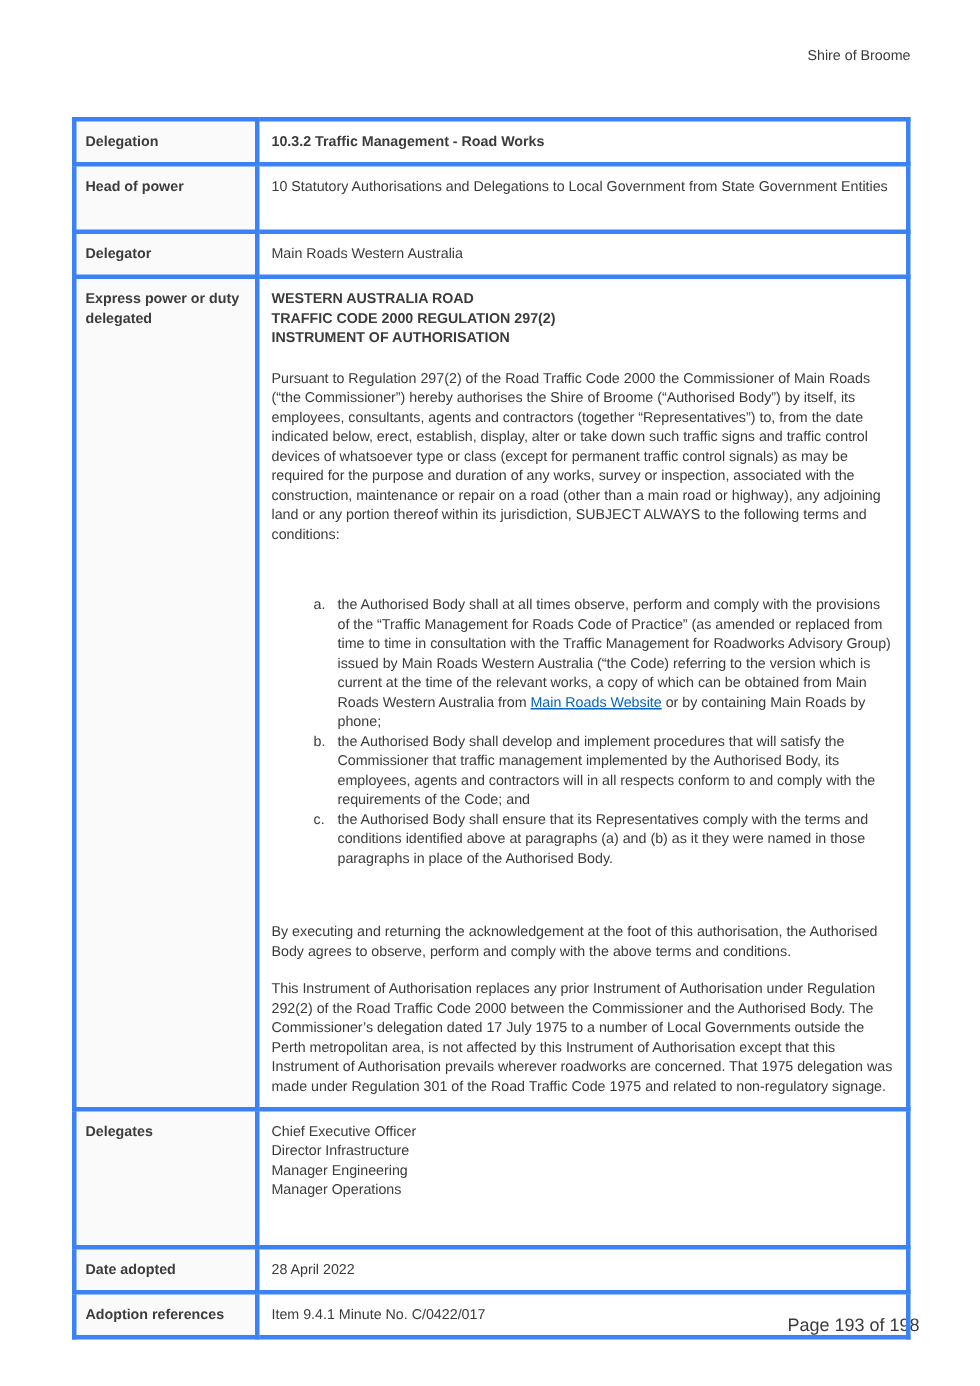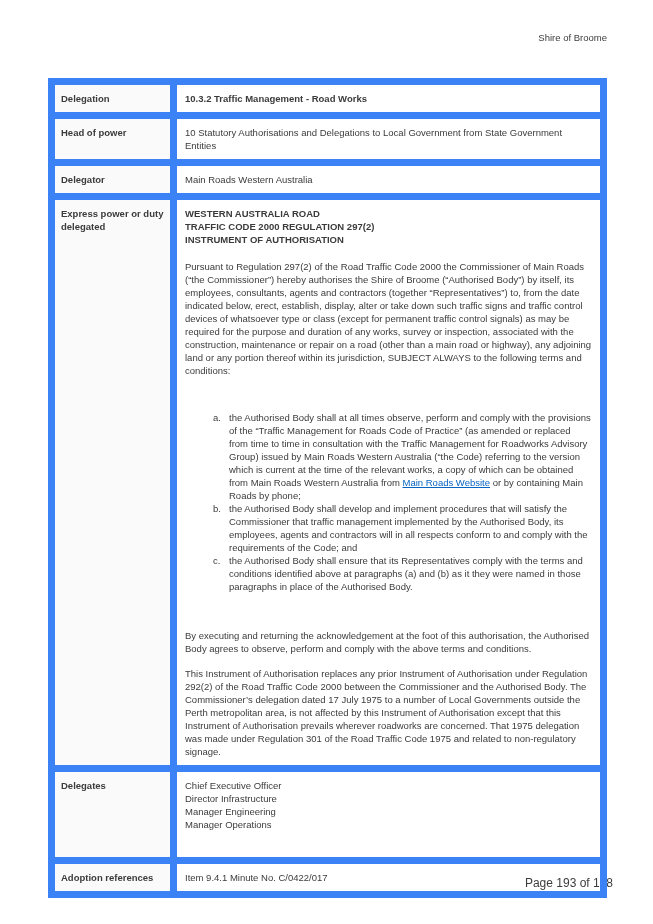--- a/index.html
+++ b/index.html
@@ -22,21 +22,21 @@
   .watermark{
     position:absolute;left:112px;top:386px;z-index:0;
     font-size:104px;font-weight:bold;letter-spacing:24px;
     color:#ededed;user-select:none;white-space:nowrap;
   }
   table.delegation-table{
     position:absolute;left:48px;top:78px;z-index:1;
     width:559px;border-collapse:collapse;table-layout:fixed;
   }
   .delegation-table td{
-    border:7px solid #3b82f6;
+    border:3px solid #3b82f6;
     vertical-align:top;
     font-size:9.5px;line-height:13px;color:#3b3b3b;
     padding:7px 8px;
     box-sizing:border-box;
     background:transparent;
     word-wrap:break-word;
   }
   .delegation-table td.lbl{
     width:122px;
     font-weight:bold;
@@ -115,20 +115,24 @@
       </tr>
       <tr class="r-delegates">
         <td class="lbl">Delegates</td>
         <td class="delegates-lines">
           <span>Chief Executive Officer</span>
           <span>Director Infrastructure</span>
           <span>Manager Engineering</span>
           <span>Manager Operations</span>
         </td>
       </tr>
+      <tr class="r-date">
+        <td class="lbl">Date adopted</td>
+        <td>28 April 2022</td>
+      </tr>
       <tr class="r-adopt">
         <td class="lbl">Adoption references</td>
         <td>Item 9.4.1 Minute No. C/0422/017</td>
       </tr>
     </tbody>
   </table>
 
   <div class="doc-footer">Page 193 of 198</div>
 
 </div>

